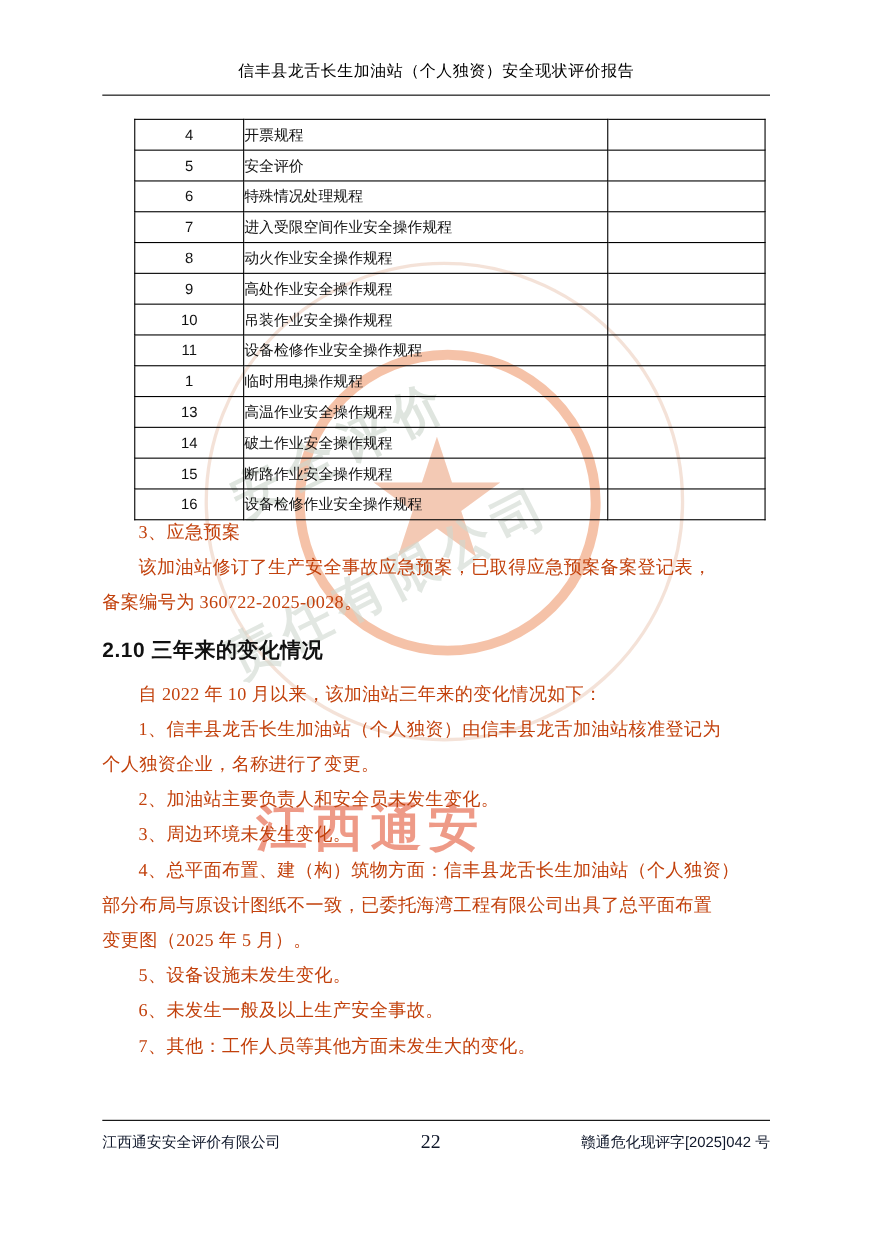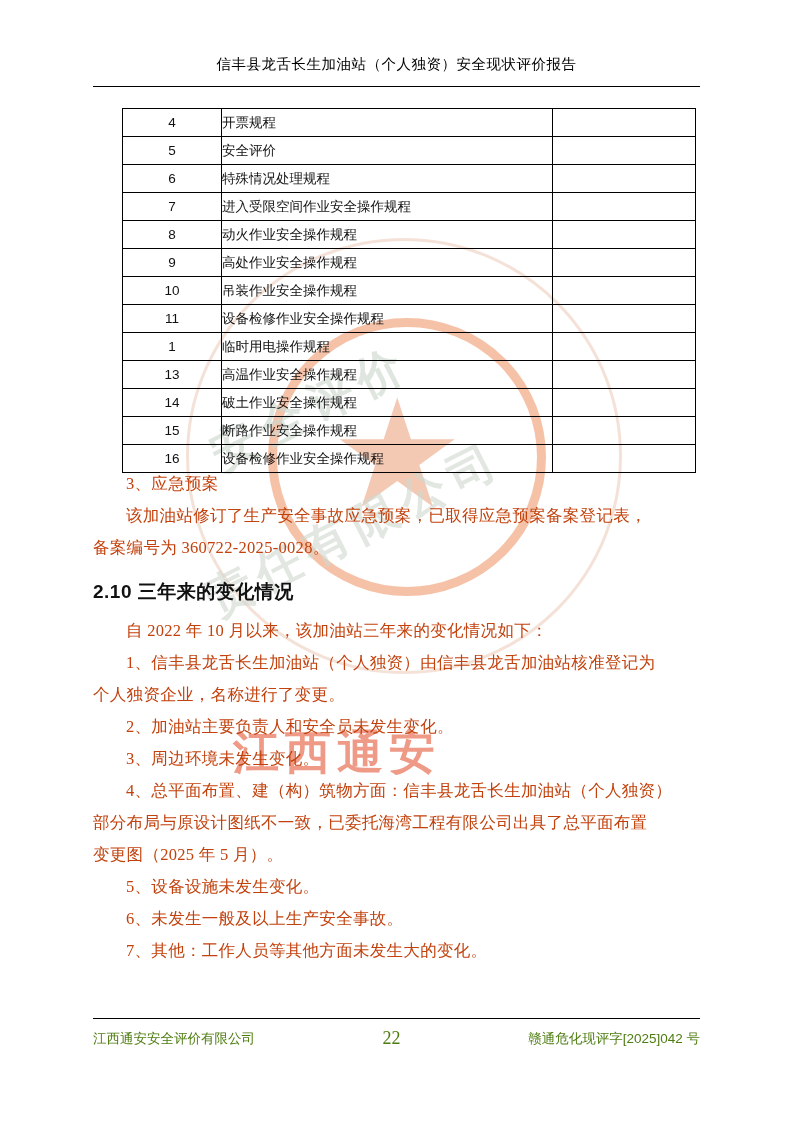--- a/index.html
+++ b/index.html
@@ -198,21 +198,21 @@
     height: 0;
     border-top: 1px solid #000;
   }
   .footer {
     position: absolute;
     top: 1028px;
     left: 93px;
     width: 607px;
     font-family: "Liberation Sans", sans-serif;
     font-size: 13.5px;
-    color: #4d7c0f;
+    color: #0f172a;
     display: flex;
     justify-content: space-between;
     align-items: center;
   }
   .footer .f-center {
     font-family: "Liberation Serif", serif;
     font-size: 18px;
   }
 </style>
 </head>

